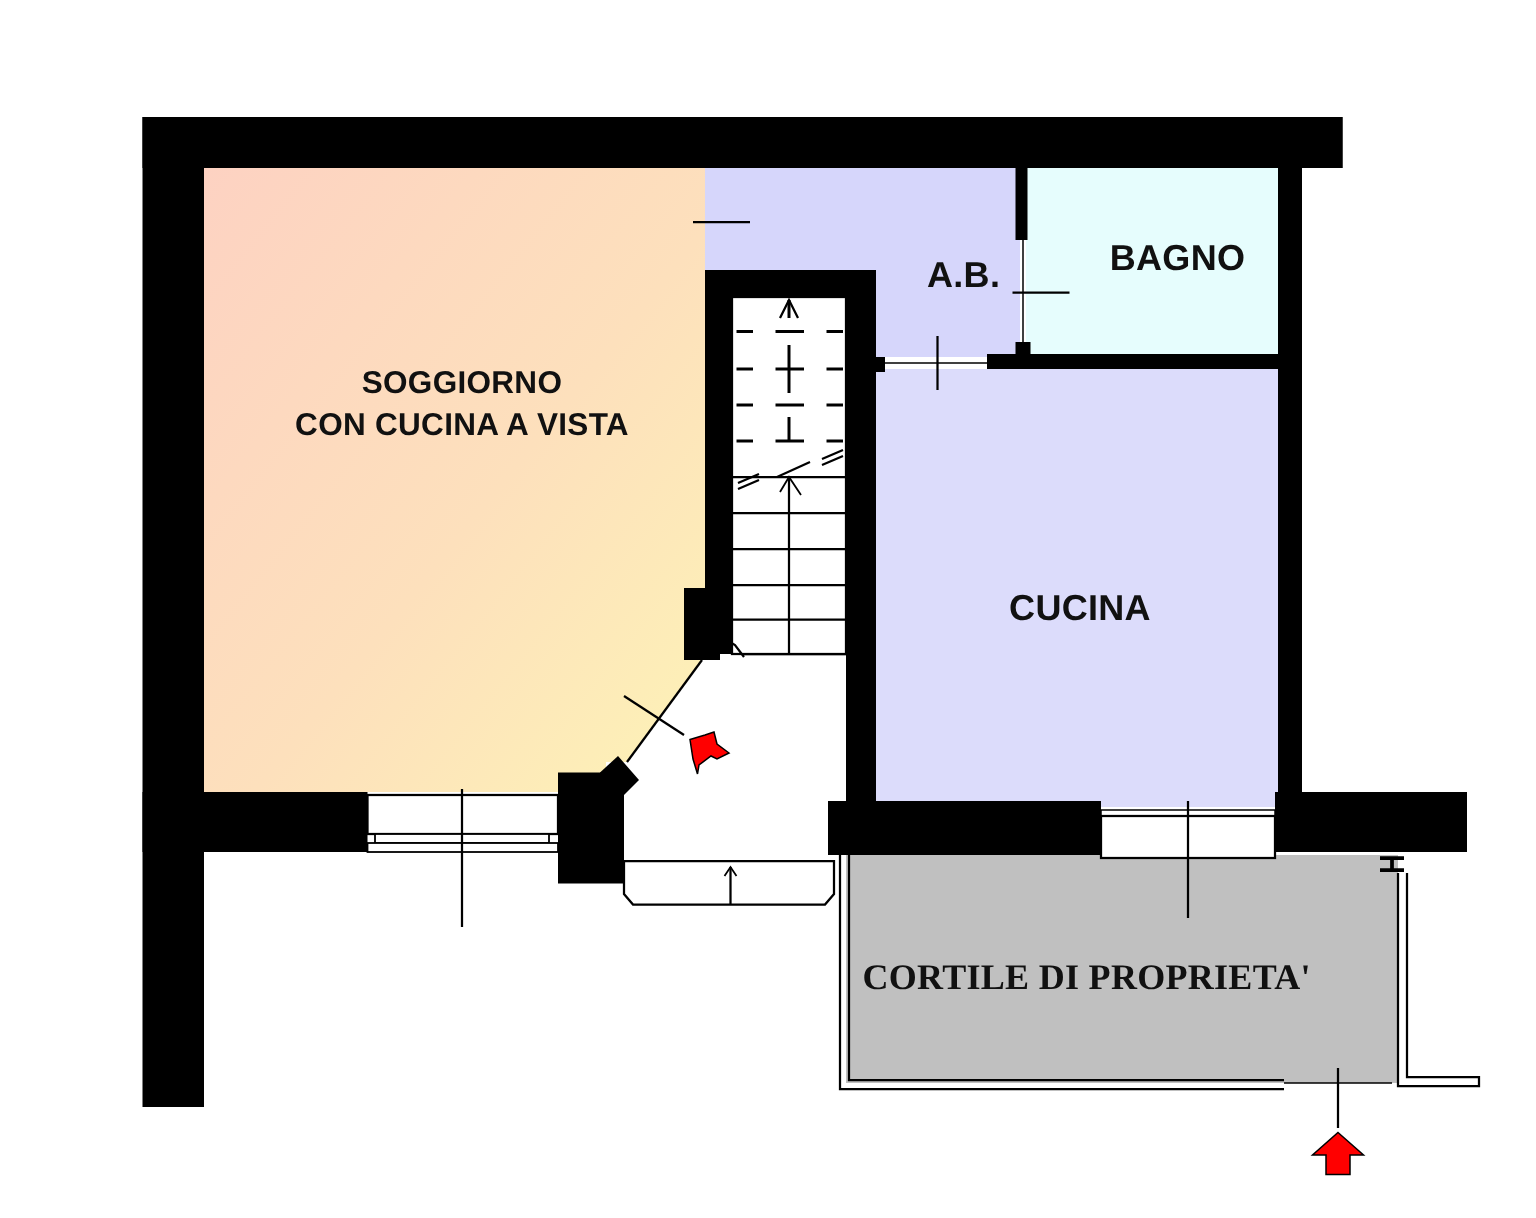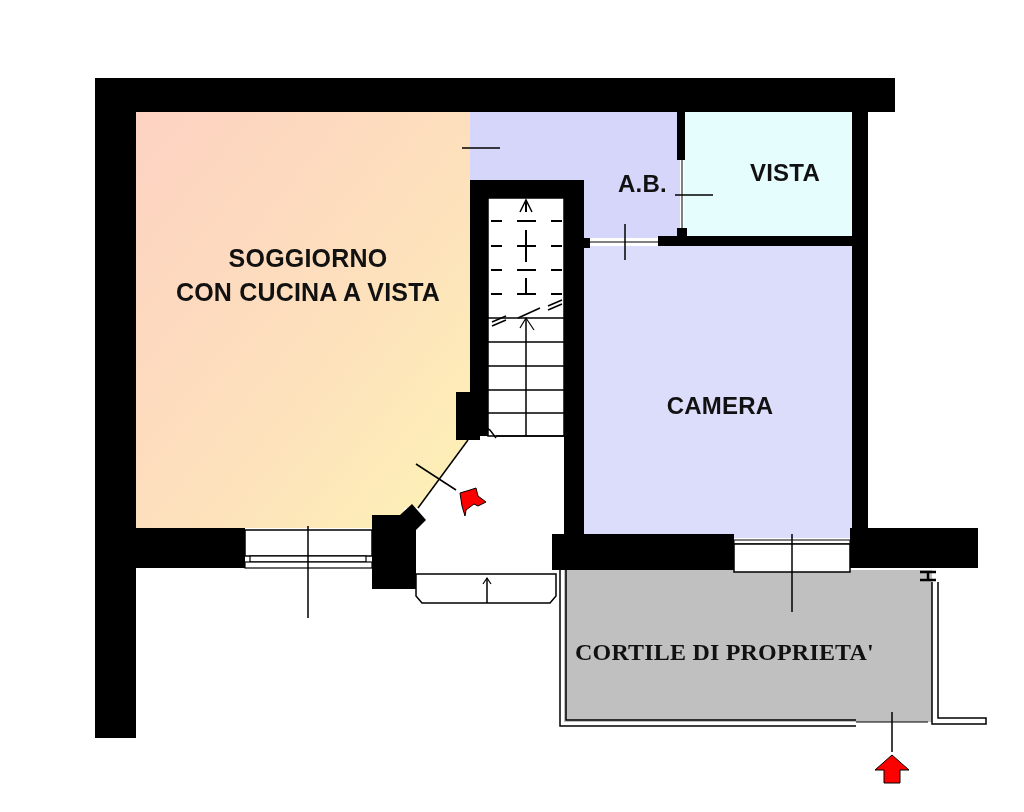--- a/index.html
+++ b/index.html
@@ -24,21 +24,21 @@
     .room-label {
       position: absolute;
       font-family: "Liberation Sans", "DejaVu Sans", sans-serif;
       font-weight: bold;
       color: #111111;
       text-align: center;
       white-space: nowrap;
       letter-spacing: 0.2px;
       line-height: 1.35;
     }
-    .lbl-soggiorno { left: 138px; top: 242px; width: 340px; font-size: 25px; }
+    .lbl-soggiorno { left: 138px; top: 242px; width: 340px; font-size: 21px; }
     .lbl-soggiorno span { display: block; }
     .lbl-ab { left: 598px; top: 168px; width: 60px; font-size: 24px; text-align: left; margin-left: 20px; }
     .lbl-bagno { left: 710px; top: 157px; width: 150px; font-size: 24px; }
     .lbl-camera { left: 610px; top: 390px; width: 220px; font-size: 24px; }
     .lbl-cortile { left: 575px; top: 636px; width: 330px; font-size: 24px; text-align: left; font-family: Liberation Serif, serif; }
   </style>
 </head>
 <body>
 
 <svg id="plan" viewBox="0 0 1024 812" xmlns="http://www.w3.org/2000/svg">
@@ -179,15 +179,15 @@
   <g>
     <path d="M892,755 L909,770 L900,770 L900,783 L884,783 L884,770 L875,770 Z" fill="#ff0000" stroke="#000" stroke-width="1"></path>
   </g>
 </svg>
 
 <div class="room-label lbl-soggiorno">
   <span>SOGGIORNO</span>
   <span>CON CUCINA A VISTA</span>
 </div>
 <div class="room-label lbl-ab">A.B.</div>
-<div class="room-label lbl-bagno">VISTA</div>
-<div class="room-label lbl-camera">CAMERA</div>
+<div class="room-label lbl-bagno">BAGNO</div>
+<div class="room-label lbl-camera">CUCINA</div>
 <div class="room-label lbl-cortile">CORTILE DI PROPRIETA'</div>
 
 </body></html>

